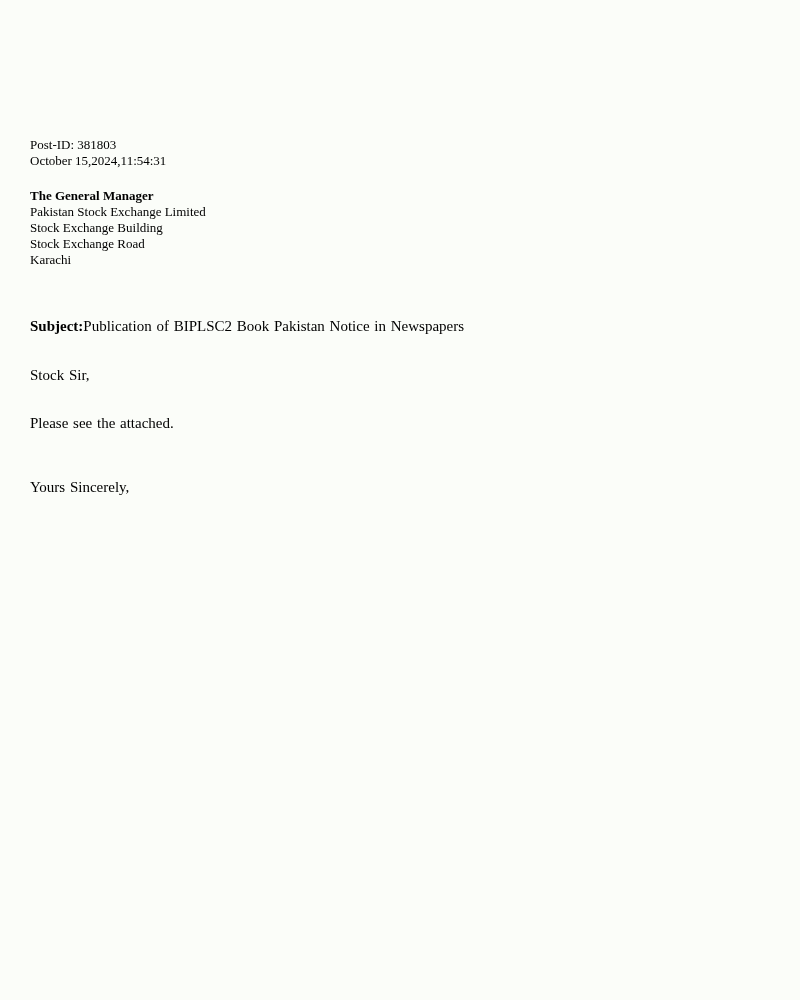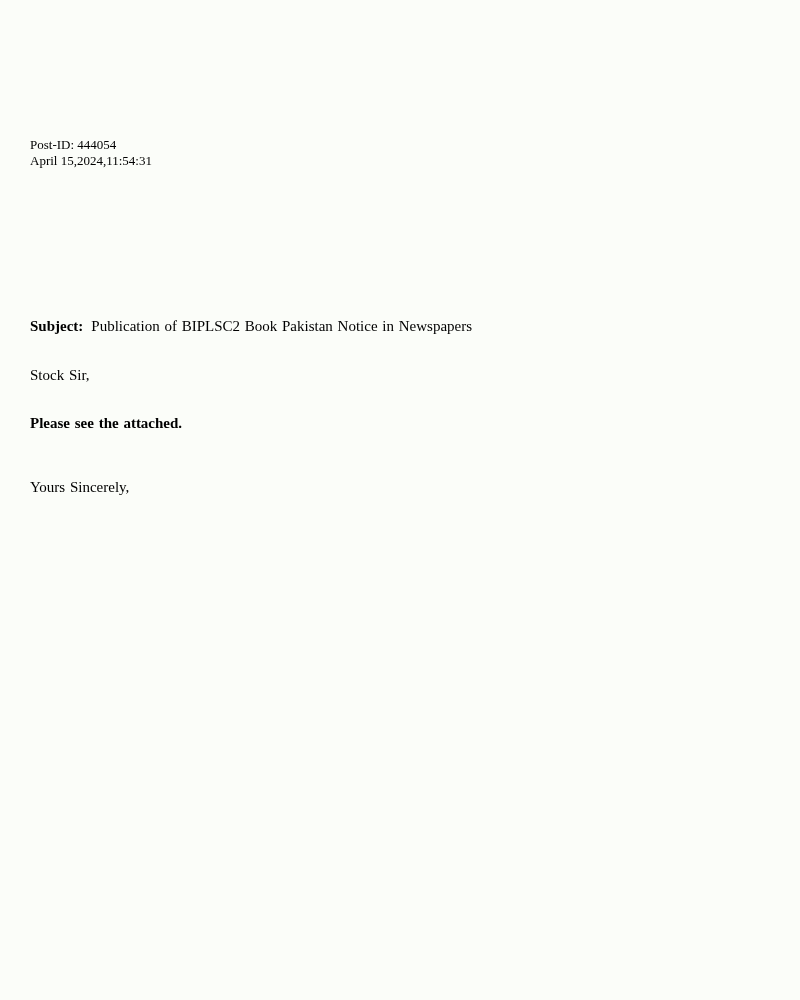--- a/index.html
+++ b/index.html
@@ -33,56 +33,61 @@
   .recipient-title {
     font-weight: bold;
   }
   .subject-line {
     top: 317px;
     font-size: 15px;
     line-height: 19px;
   }
   .subject-label {
     font-weight: bold;
-    margin-right: 8px;
   }
   .salutation-line {
     top: 366px;
     font-size: 15px;
     line-height: 19px;
   }
   .body-line {
     top: 414px;
     font-size: 15px;
     line-height: 19px;
-    font-weight: bold;
   }
   .closing-line {
     top: 478px;
     font-size: 15px;
     line-height: 19px;
     text-align: right;
   }
   .addr-line {
     display: block;
   }
   .body-text {
     word-spacing: 1px;
   }
 </style>
 </head>
 <body>
 
 <div class="page">
 
   <div class="block meta-block">
-    <span class="addr-line">Post-ID: 444054</span>
-    <span class="addr-line">April 15,2024,11:54:31</span>
+    <span class="addr-line">Post-ID: 381803</span>
+    <span class="addr-line">October 15,2024,11:54:31</span>
   </div>
 
+  <div class="block recipient-block">
+    <span class="addr-line recipient-title">The General Manager</span>
+    <span class="addr-line">Pakistan Stock Exchange Limited</span>
+    <span class="addr-line">Stock Exchange Building</span>
+    <span class="addr-line">Stock Exchange Road</span>
+    <span class="addr-line">Karachi</span>
+  </div>
 
   <div class="block subject-line">
     <span class="subject-label">Subject:</span><span class="body-text">Publication of BIPLSC2 Book Pakistan Notice in Newspapers</span>
   </div>
 
   <div class="block salutation-line body-text">Stock Sir,</div>
 
   <div class="block body-line body-text">Please see the attached.</div>
 
   <div class="block closing-line body-text">Yours Sincerely,</div>

